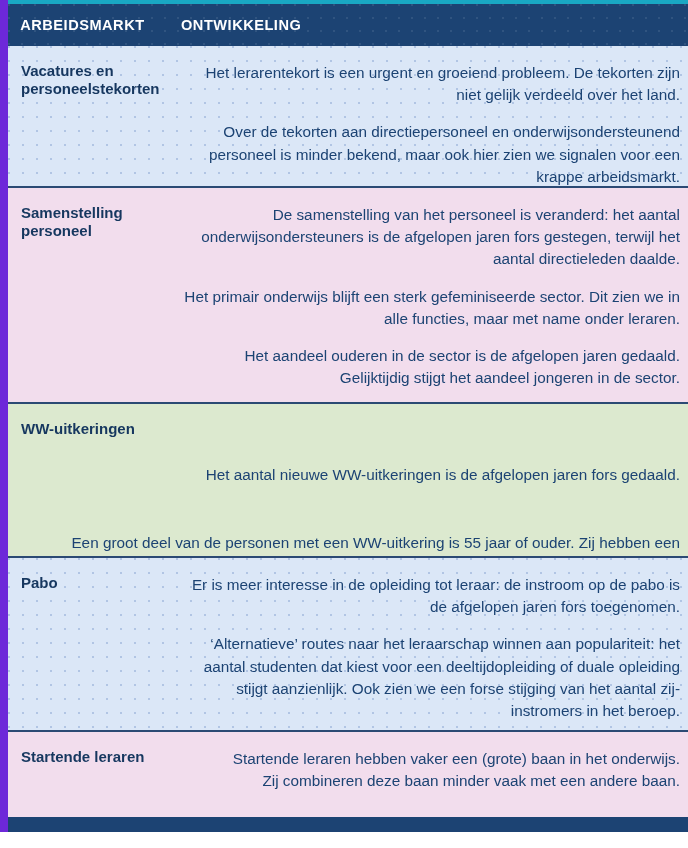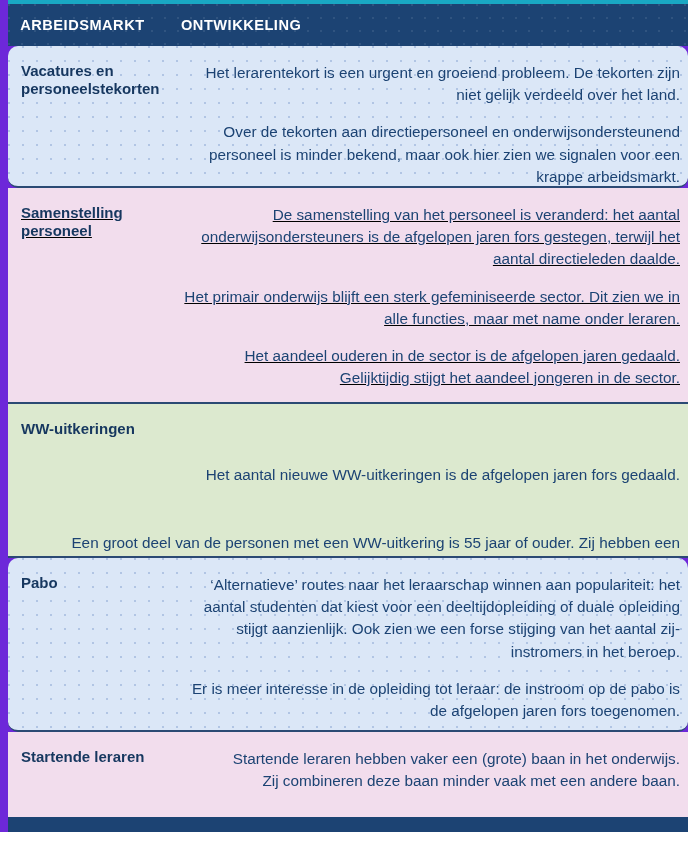--- a/index.html
+++ b/index.html
@@ -84,21 +84,20 @@
   .row:last-child {
     border-bottom: none;
     gap: 34px;
   }
 
   .row.bg-blue {
     background-color: #dbe7f7;
     background-image:
       radial-gradient(circle at 1px 1px, rgba(80,120,185,0.30) 1px, transparent 1.3px);
     background-size: 14px 14px;
-    border-radius: 10px;
   }
   .row.bg-pink {
     background-color: #f2dded;
   }
   .row.bg-green {
     background-color: #dce9cf;
     flex-direction: column;
   }
 
   .row-label {
@@ -124,21 +123,21 @@
     margin: 0 0 15px 0;
     font-stretch: condensed;
     text-align: right;
   }
   .row-body p:last-child {
     margin-bottom: 0;
   }
 
   
   .r1 { height: 142px; }
-  .r2 { height: 221px; text-decoration: underline; }
+  .r2 { height: 221px; }
   .r3 { height: 154px; }
   .r4 { height: 174px; }
   .r5 { height: 87px; }
 
   
   .bottom-bar {
     flex: none;
     height: 15px;
     width: 100%;
     background: #1c4373;
@@ -180,22 +179,22 @@
       <div class="row-body">
         <p>Het aantal nieuwe WW-uitkeringen is de afgelopen jaren fors gedaald.</p>
         <p style="white-space: pre-line; margin-top: 46px;">Een groot deel van de personen met een WW-uitkering is 55 jaar of ouder. Zij hebben een
 relatief lange verblijfsduur in de WW.</p>
       </div>
     </div>
 
     <div class="row bg-blue r4">
       <div class="row-label">Pabo</div>
       <div class="row-body">
+        <p>Er is meer interesse in de opleiding tot leraar: de instroom op de pabo is de afgelopen jaren fors toegenomen.</p>
         <p>‘Alternatieve’ routes naar het leraarschap winnen aan populariteit: het aantal studenten dat kiest voor een deeltijdopleiding of duale opleiding stijgt aanzienlijk. Ook zien we een forse stijging van het aantal zij-instromers in het beroep.</p>
-        <p>Er is meer interesse in de opleiding tot leraar: de instroom op de pabo is de afgelopen jaren fors toegenomen.</p>
       </div>
     </div>
 
     <div class="row bg-pink r5">
       <div class="row-label">Startende leraren</div>
       <div class="row-body">
         <p>Startende leraren hebben vaker een (grote) baan in het onderwijs. Zij combineren deze baan minder vaak met een andere baan.</p>
       </div>
     </div>
 

